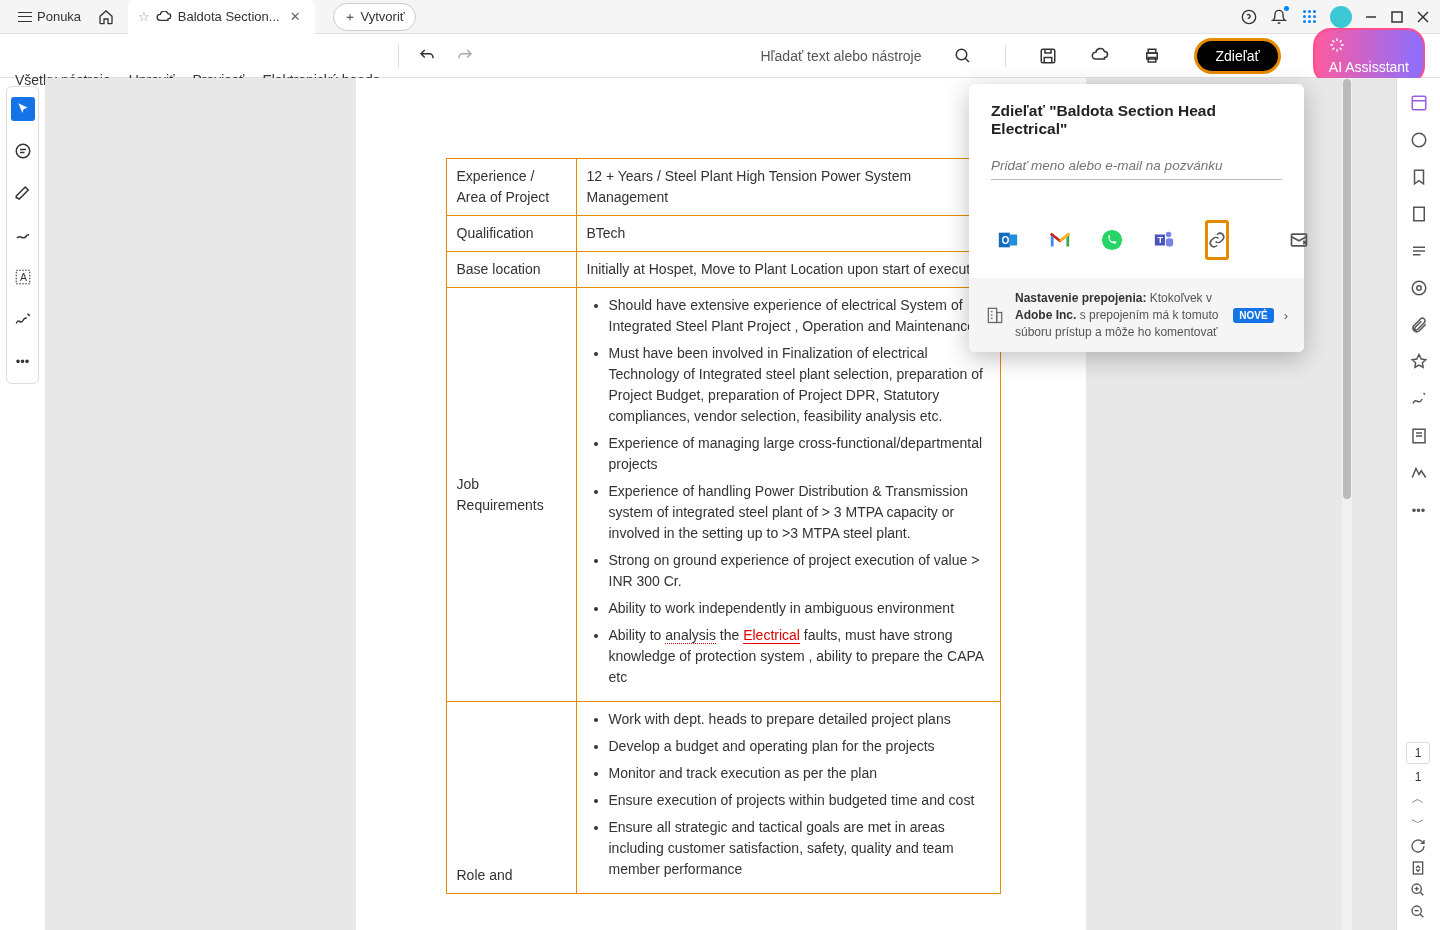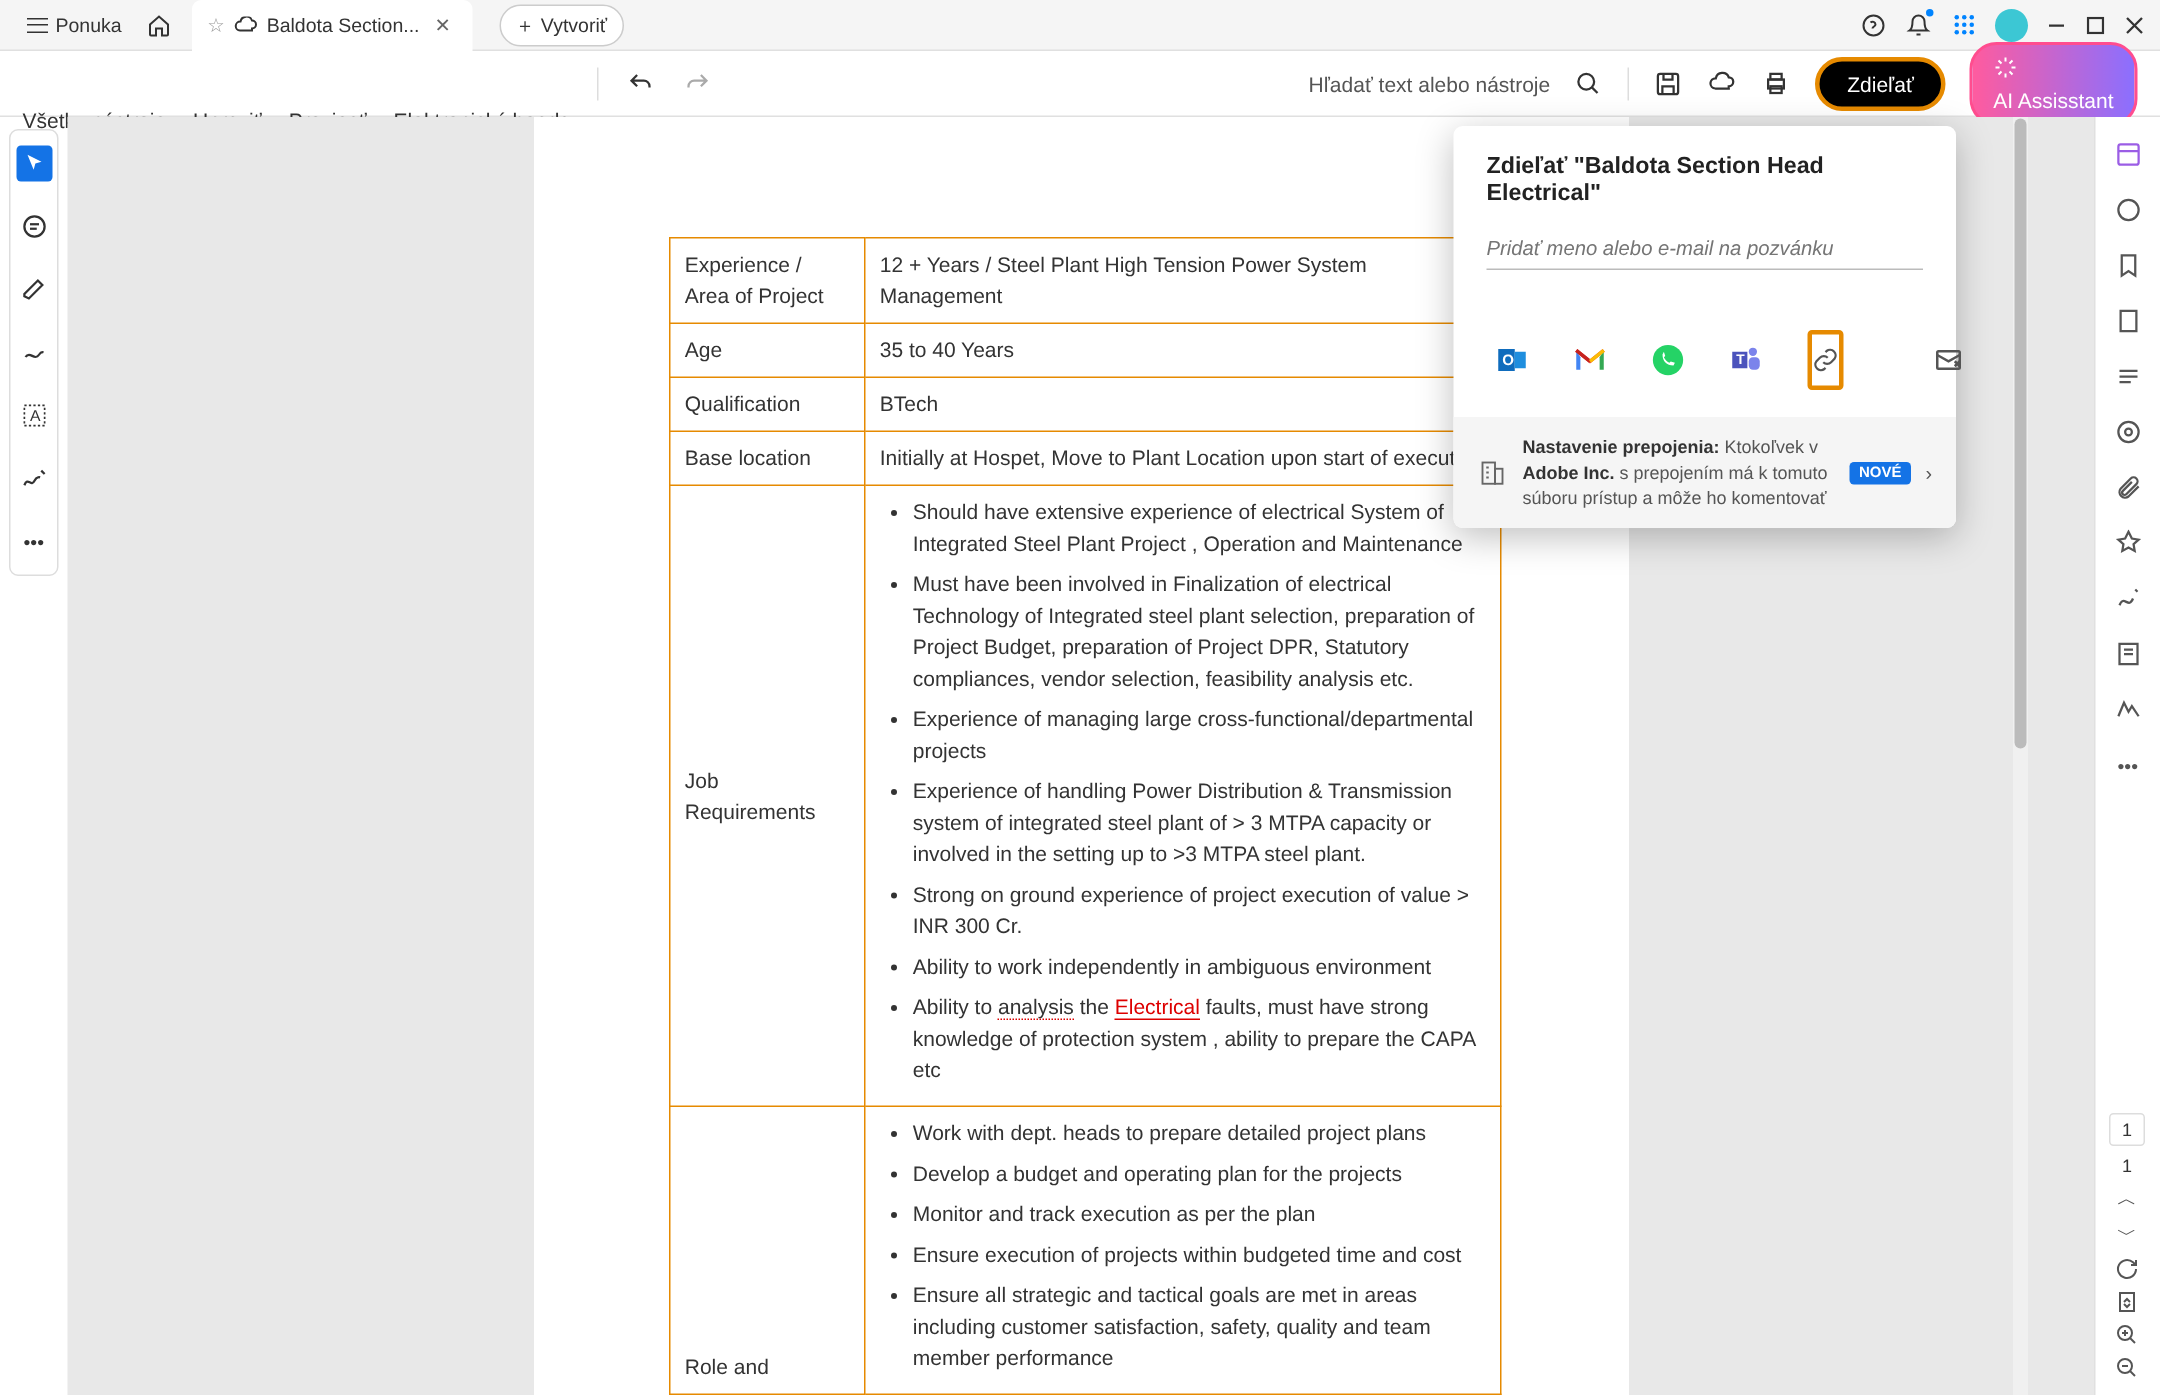--- a/index.html
+++ b/index.html
@@ -18,21 +18,21 @@
 .icon-btn { width: 18px; height: 18px; display: inline-flex; align-items: center; justify-content: center; cursor: pointer; color: #333; }
 .notif-dot { position: relative; }
 .notif-dot::after { content: ''; position: absolute; top: -2px; right: -1px; width: 5px; height: 5px; background: #0084ff; border-radius: 50%; }
 .grid-icon { display: grid; grid-template-columns: repeat(3,3px); grid-template-rows: repeat(3,3px); gap: 2px; }
 .grid-icon span { background: #0084ff; border-radius: 50%; }
 .avatar { width: 22px; height: 22px; border-radius: 50%; background: #3cc7d4; }
 .win-btn { width: 14px; height: 14px; display: inline-flex; align-items: center; justify-content: center; cursor: pointer; }
 .toolbar { height: 44px; display: flex; align-items: center; padding: 0 15px; border-bottom: 1px solid #e0e0e0; gap: 18px; }
 .toolbar-link { font-size: 14px; color: #333; cursor: pointer; margin-top: 48px; }
 .toolbar-divider { width: 1px; height: 22px; background: #ddd; }
-.toolbar-right { margin-left: auto; display: flex; align-items: center; gap: 16px; }
+.toolbar-right { margin-left: auto; display: flex; align-items: center; gap: 32px; }
 .search-text { color: #555; font-size: 14px; }
 .toolbar-ico { width: 20px; height: 20px; cursor: pointer; display: inline-flex; align-items: center; justify-content: center; }
 .share-btn { background: #000; color: #fff; border-radius: 18px; padding: 7px 18px; font-size: 14px; cursor: pointer; border: 3px solid #e68a00; }
 .ai-btn { background: linear-gradient(90deg, #ff5b9e, #8a6fff); color: #fff; border-radius: 18px; padding: 7px 14px; font-size: 14px; cursor: pointer; display: flex; align-items: flex-start; gap: 6px; border: 2px solid #ff4d8f; flex-direction: column; }
 .main { display: flex; height: calc(100% - 78px); position: relative; }
 .left-panel { width: 45px; padding: 8px 6px; }
 .left-tools { border: 1px solid #ddd; border-radius: 6px; display: flex; flex-direction: column; align-items: center; gap: 18px; padding: 10px 4px; }
 .left-tool { width: 24px; height: 24px; display: flex; align-items: center; justify-content: center; cursor: pointer; }
 .left-tool.active { background: #1473e6; border-radius: 3px; color: #fff; }
 .content { flex: 1; background: #e8e8e8; overflow: hidden; position: relative; display: flex; justify-content: center; }
@@ -236,24 +236,20 @@
 
   <div class="content">
     <div class="page">
       <table class="doc-table">
         <tbody>
             <tr>
               <td>Experience / Area of Project</td>
               <td>12 + Years / Steel Plant High Tension Power System Management</td>
             </tr>
         <tr>
-              <td>Age</td>
-              <td>35 to 40 Years</td>
-            </tr>
-        <tr>
               <td>Qualification</td>
               <td>BTech</td>
             </tr>
         <tr>
               <td>Base location</td>
               <td>Initially at Hospet, Move to Plant Location upon start of execution</td>
             </tr>
         <tr>
               <td style="vertical-align:middle">Job Requirements</td>
           <td>

